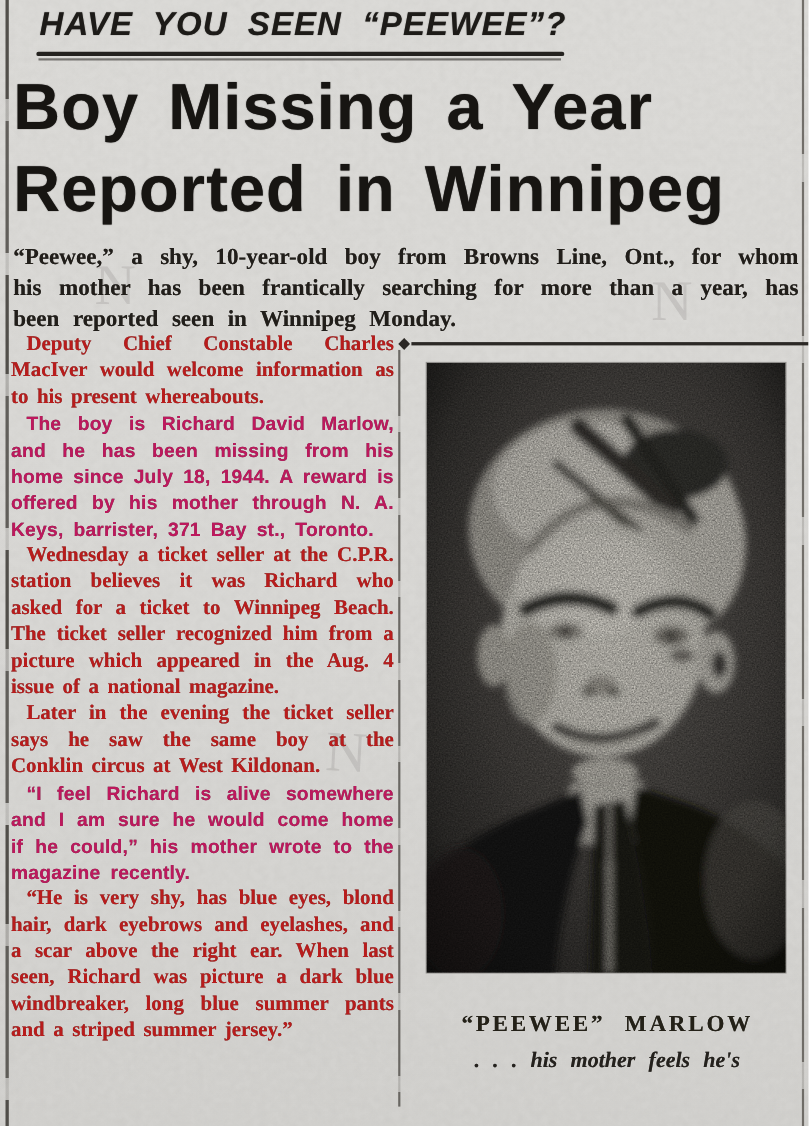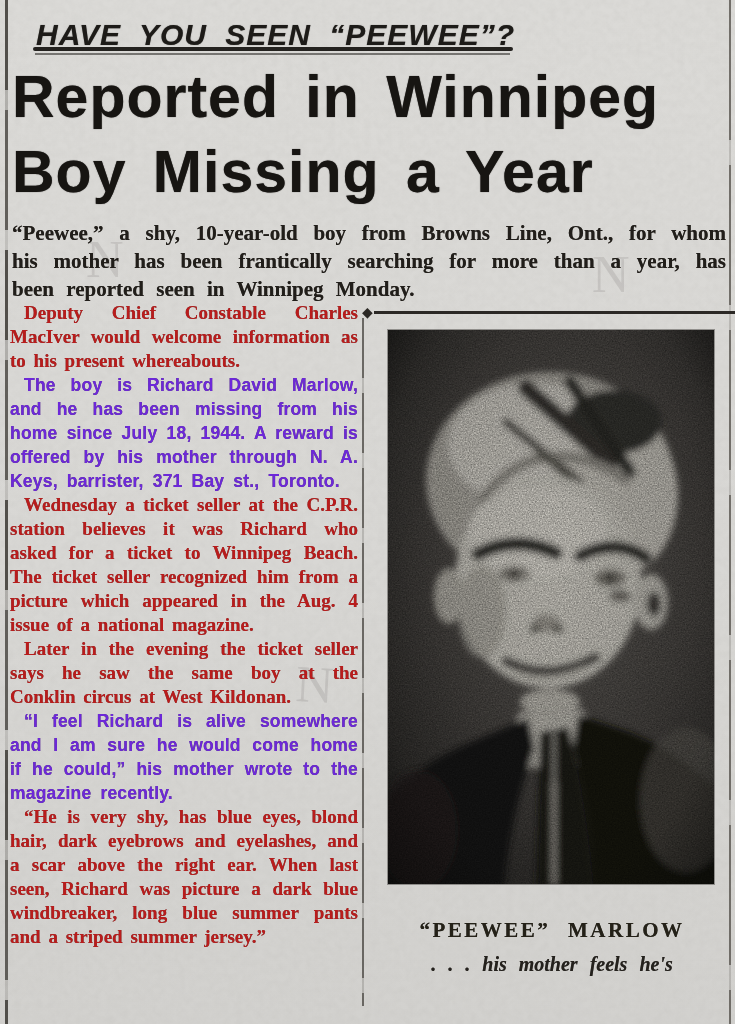--- a/index.html
+++ b/index.html
@@ -21,21 +21,21 @@
     position:absolute;left:729px;top:0;width:2px;height:1024px;
     background:repeating-linear-gradient(180deg,
       rgba(70,66,60,.7) 0 140px, rgba(70,66,60,.2) 140px 165px);
   }
   .rule-column{
     position:absolute;left:362px;top:318px;width:2px;height:688px;
     background:repeating-linear-gradient(180deg,
       rgba(60,57,52,.7) 0 60px, rgba(60,57,52,.2) 60px 75px);
   }
   .kicker{
-    position:absolute;left:36px;top:18px;width:520px;
+    position:absolute;left:36px;top:6px;width:520px;
     font-family:"Liberation Sans",sans-serif;font-weight:700;font-style:italic;
     font-size:30px;letter-spacing:1px;word-spacing:9px;color:#1d1b18;
     text-shadow:0 0 1px rgba(25,23,20,.6);white-space:nowrap;
   }
   .kicker-underline{
     position:absolute;left:33px;top:47px;width:480px;height:4px;
     background:#24221f;border-radius:2px;
   }
   .kicker-underline::after{
     content:"";position:absolute;left:2px;top:6px;width:99%;height:1.5px;
@@ -68,21 +68,21 @@
   .column p{
     margin:0;text-align:justify;text-indent:14px;line-height:24px;
   }
   .p-serif{
     font-family:"Liberation Serif",serif;font-weight:700;
     font-size:19px;word-spacing:3px;color:#b91c1c;
     text-shadow:0 0 .5px rgba(30,27,23,.65);
   }
   .p-sans{
     font-family:"Liberation Sans",sans-serif;font-weight:700;
-    font-size:17.5px;word-spacing:4px;letter-spacing:.2px;color:#6d28d9;
+    font-size:17.5px;word-spacing:4px;letter-spacing:.2px;color:#be185d;
     text-shadow:0 0 .6px rgba(26,24,21,.7);
   }
   .photo{
     position:absolute;left:388px;top:330px;width:326px;height:554px;margin:0;
     box-shadow:0 0 0 1px rgba(40,38,35,.4);
   }
   .caption{
     position:absolute;left:378px;top:898px;width:348px;text-align:center;
   }
   .caption-title{
@@ -123,22 +123,22 @@
   <div class="rule-column"></div>
 
   <span class="watermark wm-1">N</span>
   <span class="watermark wm-2">N</span>
   <span class="watermark wm-3">N</span>
 
   <div class="kicker">HAVE YOU SEEN “PEEWEE”?</div>
   <div class="kicker-underline"></div>
 
   <h1 class="headline">
+    <span>Boy Missing a Year</span>
     <span>Reported in Winnipeg</span>
-    <span>Boy Missing a Year</span>
   </h1>
 
   <p class="lead">“Peewee,” a shy, 10-year-old boy from Browns Line, Ont., for whom his mother has been frantically searching for more than a year, has been reported seen in Winnipeg Monday.</p>
 
   <div class="photo-divider">
     <span class="ornament">◆</span>
   </div>
 
   <section class="column">
     <p class="p-serif">Deputy Chief Constable Charles MacIver would welcome information as to his present whereabouts.</p>

